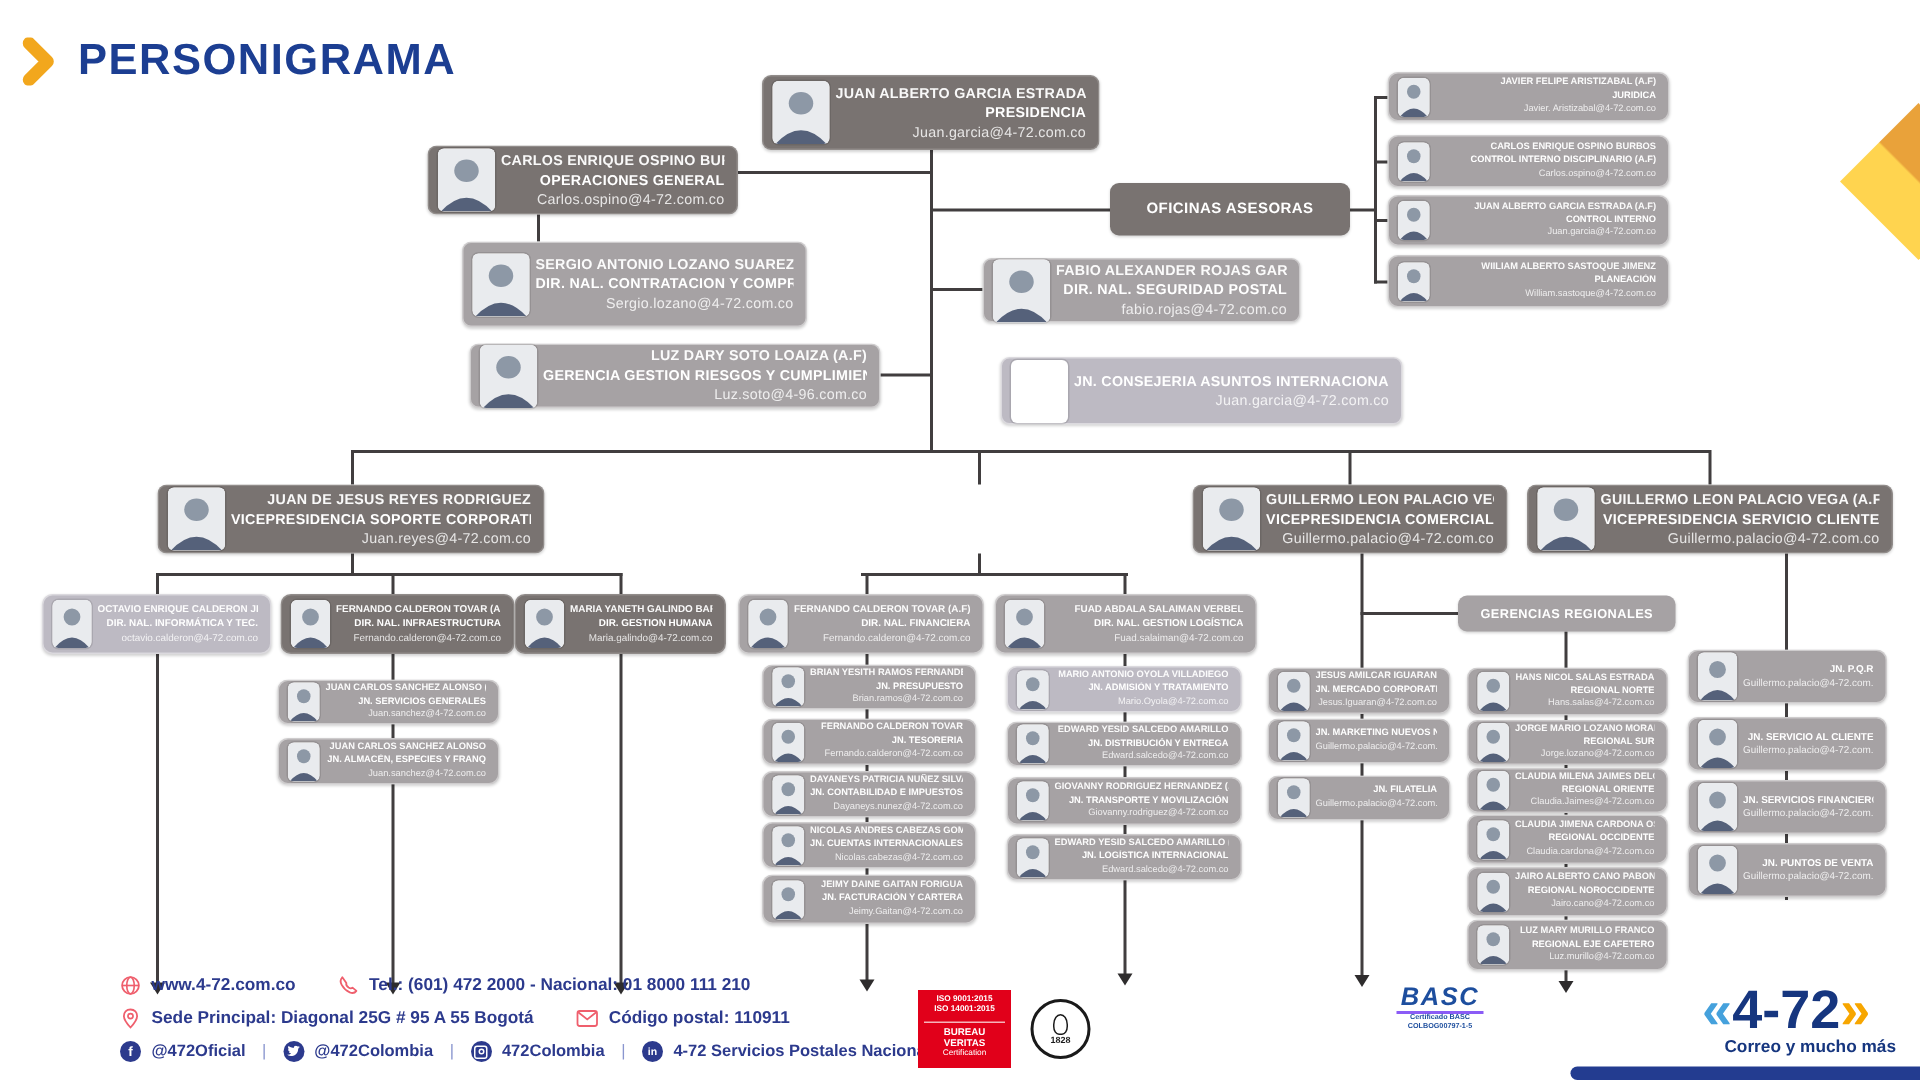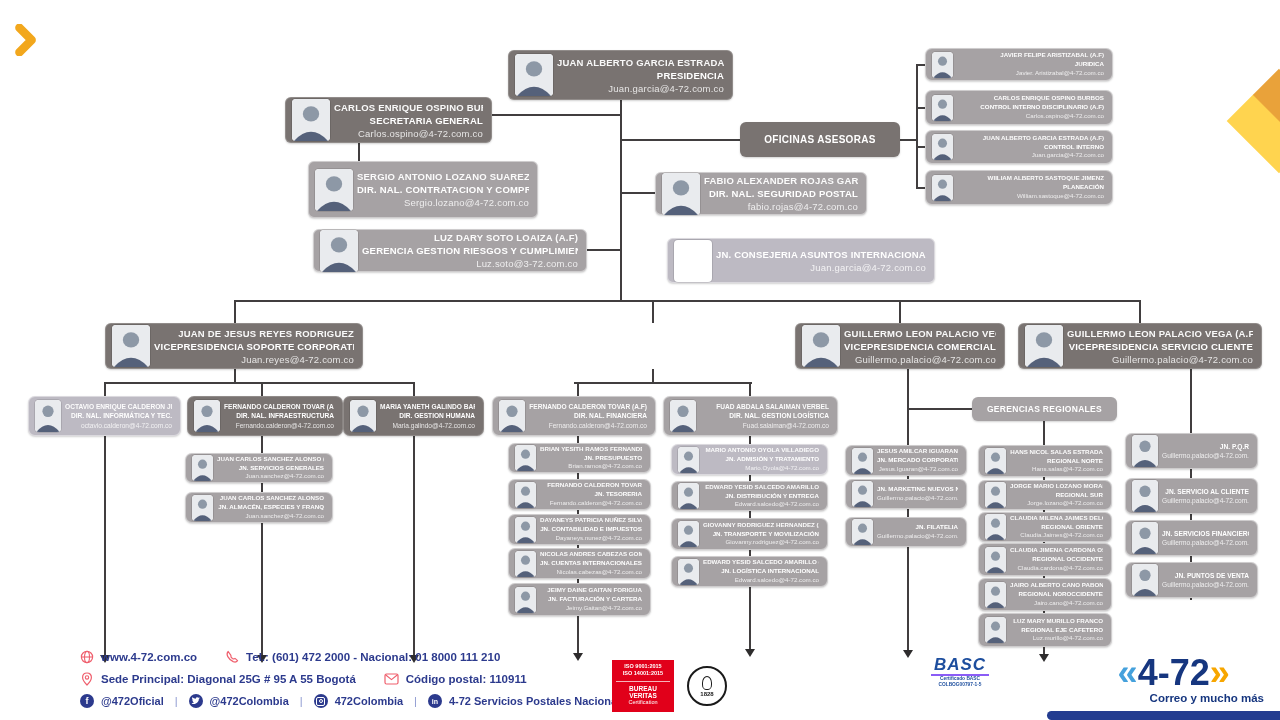--- a/index.html
+++ b/index.html
@@ -63,21 +63,21 @@
   .seal{width:36px;height:36px;border:2px solid #1a1a1a;border-radius:50%;display:flex;flex-direction:column;
         align-items:center;justify-content:center;color:#1a1a1a;}
   .seal .flame{width:8px;height:12px;border:1.5px solid #1a1a1a;border-radius:50% 50% 40% 40%;}
   .seal .year{font-size:6px;font-weight:700;margin-top:1px;}
 
   .basc{position:absolute;left:923px;top:656px;width:74px;text-align:center;color:#1d4e9e;z-index:3;}
   .basc-mark{font-size:17px;font-weight:800;font-style:italic;letter-spacing:1px;line-height:18px;
              border-bottom:2px solid #8b5cf6;display:inline-block;padding:0 3px;}
   .basc-l{font-size:4.8px;line-height:6px;font-weight:700;}
 
-  .logo472{position:absolute;right:16px;top:654px;text-align:left;z-index:3;}
+  .logo472{position:absolute;right:16px;top:654px;text-align:center;z-index:3;}
   .logo-line{font-size:36px;font-weight:800;line-height:38px;white-space:nowrap;}
   .lm-left{color:#45a1dc;}
   .lm-name{color:#16367f;}
   .lm-right{color:#f7a600;}
   .logo-tag{font-size:11.5px;font-weight:700;color:#16367f;margin-top:0px;margin-left:32px;}
 
   
   .diamond{position:absolute;right:-36px;top:84px;width:74px;height:74px;transform:rotate(45deg);
            background:linear-gradient(to top,#ffd44f 49%,#e9a23a 51%);z-index:0;}
   .bbar{position:absolute;right:0;bottom:0;width:233px;height:9px;background:#233c90;border-radius:5px 0 0 5px;z-index:3;}
@@ -140,21 +140,21 @@
     <div class="person tone-dark lg" style="left: 285px; top: 97px; width: 207px; height: 46px;">
       <div class="photo">
         <svg viewBox="0 0 20 24" preserveAspectRatio="none">
           <rect width="20" height="24" fill="#e9ebee"></rect>
           <circle cx="10" cy="8.5" r="4.3" fill="#8d98a6"></circle>
           <path d="M1 24 Q10 13.5 19 24 Z" fill="#55617a"></path>
         </svg>
       </div>
       <div class="ptxt">
         <div class="p-name">CARLOS ENRIQUE  OSPINO BURBOS</div>
-        <div class="p-role">SECRETARIA  GENERAL</div>
+        <div class="p-role">OPERACIONES  GENERAL</div>
         <div class="p-email">Carlos.ospino@4-72.com.co</div>
       </div>
     </div>
     <div class="person tone-mid lg" style="left: 308px; top: 161px; width: 230px; height: 57px;">
       <div class="photo">
         <svg viewBox="0 0 20 24" preserveAspectRatio="none">
           <rect width="20" height="24" fill="#e9ebee"></rect>
           <circle cx="10" cy="8.5" r="4.3" fill="#8d98a6"></circle>
           <path d="M1 24 Q10 13.5 19 24 Z" fill="#55617a"></path>
         </svg>
@@ -169,21 +169,21 @@
       <div class="photo">
         <svg viewBox="0 0 20 24" preserveAspectRatio="none">
           <rect width="20" height="24" fill="#e9ebee"></rect>
           <circle cx="10" cy="8.5" r="4.3" fill="#8d98a6"></circle>
           <path d="M1 24 Q10 13.5 19 24 Z" fill="#55617a"></path>
         </svg>
       </div>
       <div class="ptxt">
         <div class="p-name">LUZ DARY SOTO LOAIZA  (A.F)</div>
         <div class="p-role">GERENCIA  GESTION  RIESGOS  Y CUMPLIMIENTO</div>
-        <div class="p-email">Luz.soto@3-72.com.co</div>
+        <div class="p-email">Luz.soto@4-96.com.co</div>
       </div>
     </div>
     <div class="person tone-mid lg" style="left: 655px; top: 172px; width: 212px; height: 43px;">
       <div class="photo">
         <svg viewBox="0 0 20 24" preserveAspectRatio="none">
           <rect width="20" height="24" fill="#e9ebee"></rect>
           <circle cx="10" cy="8.5" r="4.3" fill="#8d98a6"></circle>
           <path d="M1 24 Q10 13.5 19 24 Z" fill="#55617a"></path>
         </svg>
       </div>
@@ -699,20 +699,21 @@
       </div>
     </div>
     <div class="glabel tone-dark" style="left: 740px; top: 122px; width: 160px; height: 35px; font-size: 10px;">OFICINAS ASESORAS</div>
     <div class="glabel tone-mid" style="left: 972px; top: 397px; width: 145px; height: 24px; font-size: 8.5px;">GERENCIAS REGIONALES</div>
   </div>
 
 <div class="title-row">
   <svg width="24" height="32" viewBox="0 0 24 34">
     <path d="M5 4 L18 17 L5 30" fill="none" stroke="#f2a71d" stroke-width="9" stroke-linecap="round" stroke-linejoin="round"></path>
   </svg>
+  <h1>PERSONIGRAMA</h1>
 </div>
 
 <div class="diamond"></div>
 <div class="bbar"></div>
 
 <div class="f-row" style="left:80px;top:650px;">
   <span class="f-ico">
     <svg width="14" height="14" viewBox="0 0 14 14">
         <circle cx="7" cy="7" r="5.6" fill="none" stroke="#ef5f6d" stroke-width="1.2"></circle>
         <ellipse cx="7" cy="7" rx="2.5" ry="5.6" fill="none" stroke="#ef5f6d" stroke-width="1.1"></ellipse>

